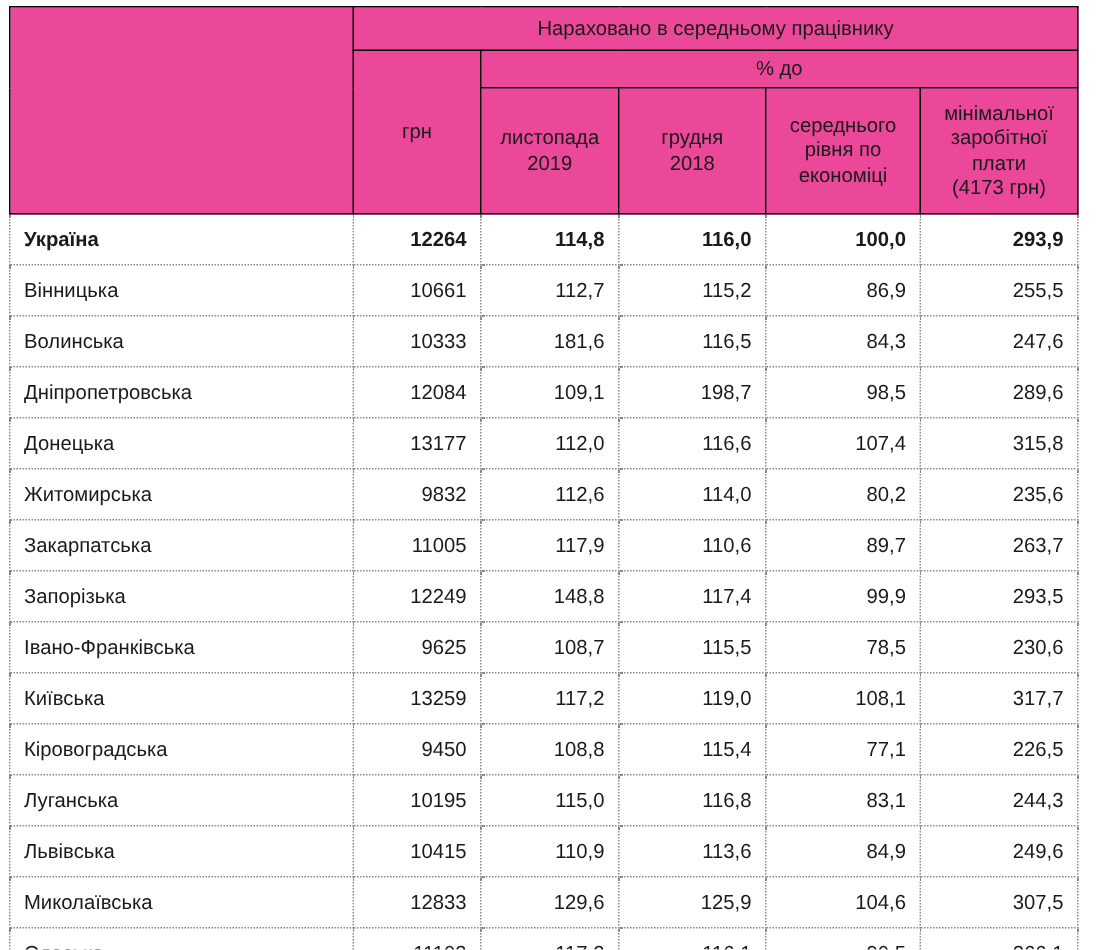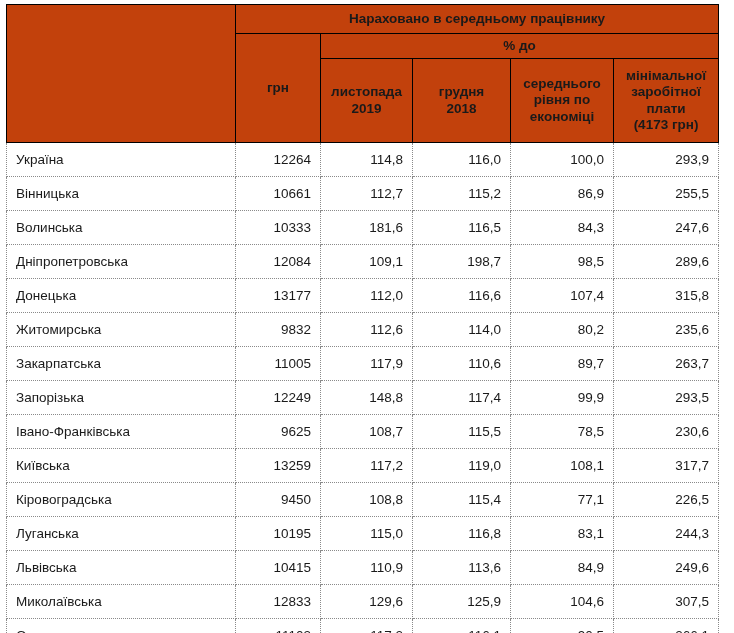--- a/index.html
+++ b/index.html
@@ -38,25 +38,25 @@
   col.c-uah    { width: 85px; }
   col.c-nov    { width: 92px; }
   col.c-dec    { width: 98px; }
   col.c-avg    { width: 103px; }
   col.c-min    { width: 105px; }
 
   
   thead td, thead th {
     border: 1px solid #000000;
     padding: 0;
-    font-weight: bold;
+    font-weight: normal;
     text-align: center;
     vertical-align: middle;
     color: #1a1a1a;
-    background: #c2410c;
+    background: #ec4899;
   }
   thead th {
     font-size: 13.5px;
     line-height: 1.2;
   }
   .hdr-corner {
     border-left: 1px solid #000;
     border-top: 1px solid #000;
     border-bottom: 1px solid #000;
     border-right: 1px solid #000;
@@ -94,21 +94,21 @@
     text-align: left;
   }
   tbody tr td:last-child {
     border-right: 1px dotted #8a8a8a;
     margin-top: 44px;
   }
   td.num {
     text-align: right;
   }
   tr.total-row td {
-    font-weight: normal;
+    font-weight: bold;
   }
   tbody tr:last-child td {
     border-bottom: 1px dotted #8a8a8a;
   }
 </style>
 </head>
 <body>
 
 <div id="wage-table-wrap">
 

